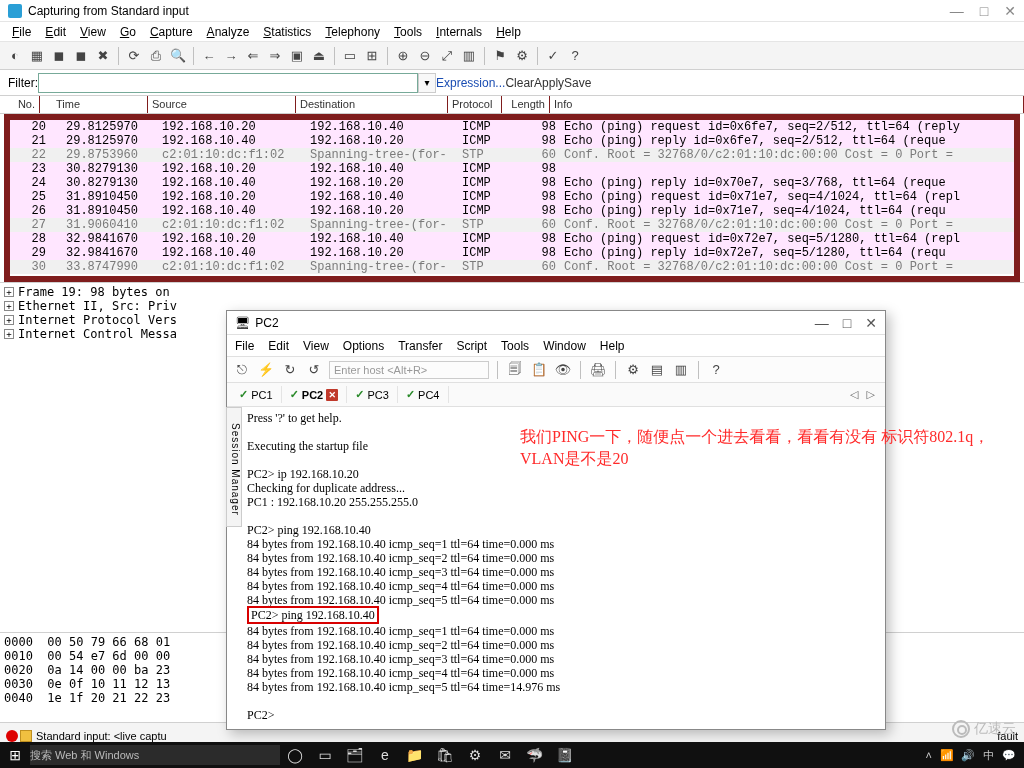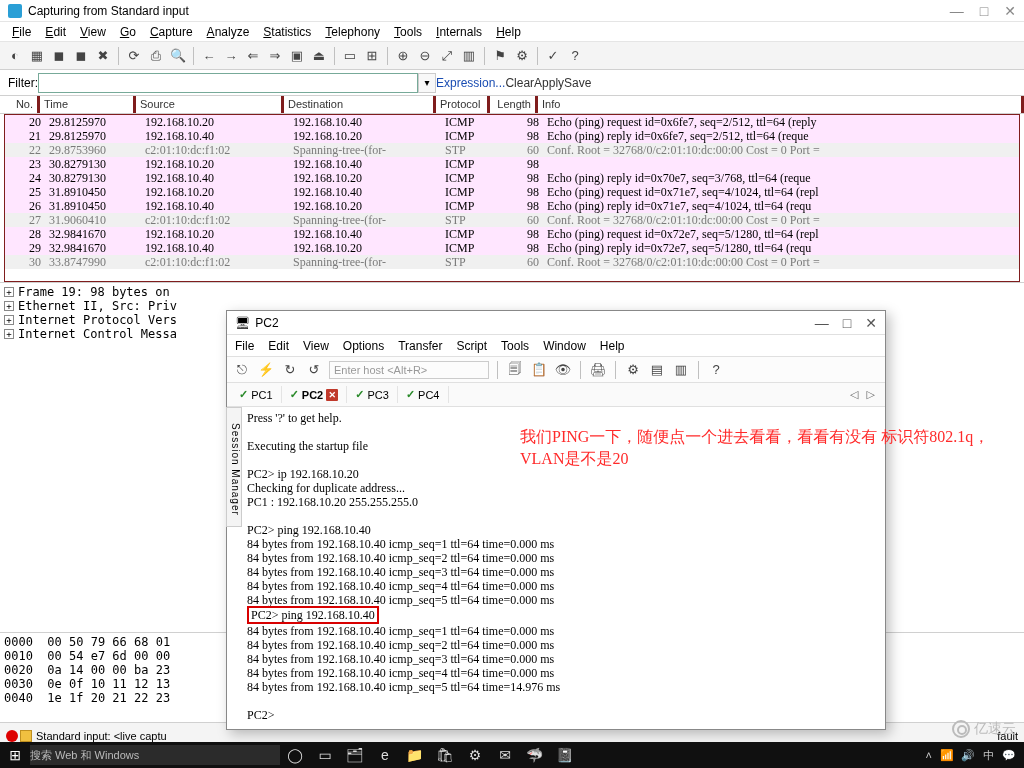--- a/index.html
+++ b/index.html
@@ -15,29 +15,29 @@
   .ws-menubar .menu u { text-decoration: underline; }
   .ws-toolbar { height: 28px; display: flex; align-items: center; padding: 0 6px; gap: 4px; background: #f4f4f4; border-bottom: 1px solid #d0d0d0; }
   .tbtn { width: 18px; height: 18px; display: inline-flex; align-items: center; justify-content: center; font-size: 13px; color: #444; }
   .tsep { width: 1px; height: 18px; background: #c0c0c0; margin: 0 2px; }
   .ws-filterbar { height: 26px; display: flex; align-items: center; padding: 0 8px; gap: 0; background: #fff; border-bottom: 1px solid #d0d0d0; }
   .ws-filterbar input { flex: 0 0 380px; height: 20px; border: 1px solid #7a9; padding: 0 4px; font-size: 12px; }
   .ws-filterbar .dd { width: 18px; height: 20px; border: 1px solid #ccc; background: #f8f8f8; text-align: center; line-height: 18px; font-size: 10px; }
   .ws-filterbar .flink { color: #1a4db3; cursor: pointer; }
   
   .pkt-header { height: 18px; display: flex; font-size: 11px; color: #333; border-bottom: 1px solid #d0d0d0; background: #fff; }
-  .pkt-header div { padding: 2px 4px; border-right: 3px solid #7f1d1d; }
+  .pkt-header div { padding: 2px 4px; border-right: 1px solid #7f1d1d; }
   .c-no { width: 40px; text-align: right; padding-right: 6px;}
-  .c-time { width: 96px; }
+  .c-time { width: 96px; margin-left: 12px; }
   .c-src { width: 148px; }
   .c-dst { width: 152px; }
   .c-proto { width: 54px; }
   .c-len { width: 48px; text-align: right; }
   .c-info { flex: 1; white-space: nowrap; overflow: hidden; }
-  .pkt-list { font-family: Liberation Serif, serif; font-size: 12px; border: 1px solid #7f1d1d; margin: 0 4px; height: 168px; overflow: hidden; }
+  .pkt-list { font-family: Liberation Mono, monospace; font-size: 12px; border: 6px solid #7f1d1d; margin: 0 4px; height: 168px; overflow: hidden; }
   .pkt-row { display: flex; height: 14px; line-height: 14px; }
   .pkt-row div { padding: 0 4px; white-space: nowrap; overflow: hidden; }
   .pink { background: #ffe6ff; color: #000; }
   .grey { background: #f0f0f0; color: #7a7a7a; }
   
   .pkt-details { font-family: Consolas, monospace; font-size: 12px; padding: 2px 4px; border-top: 1px solid #d0d0d0; }
   .pkt-details .row { display: flex; align-items: center; gap: 4px; }
   .pkt-details .exp { width: 10px; height: 10px; border: 1px solid #888; text-align: center; line-height: 8px; font-size: 9px; }
   .hex { font-family: Consolas, monospace; font-size: 12px; padding: 2px 4px; border-top: 1px solid #d0d0d0; white-space: pre; position:absolute; top:632px; left:0; right:0; }
   .ws-status { position: absolute; bottom: 26px; left: 0; right: 0; height: 20px; display: flex; align-items: flex-end; padding: 0 6px; border-top: 1px solid #d0d0d0; background: #f4f4f4; font-size: 11px; }

